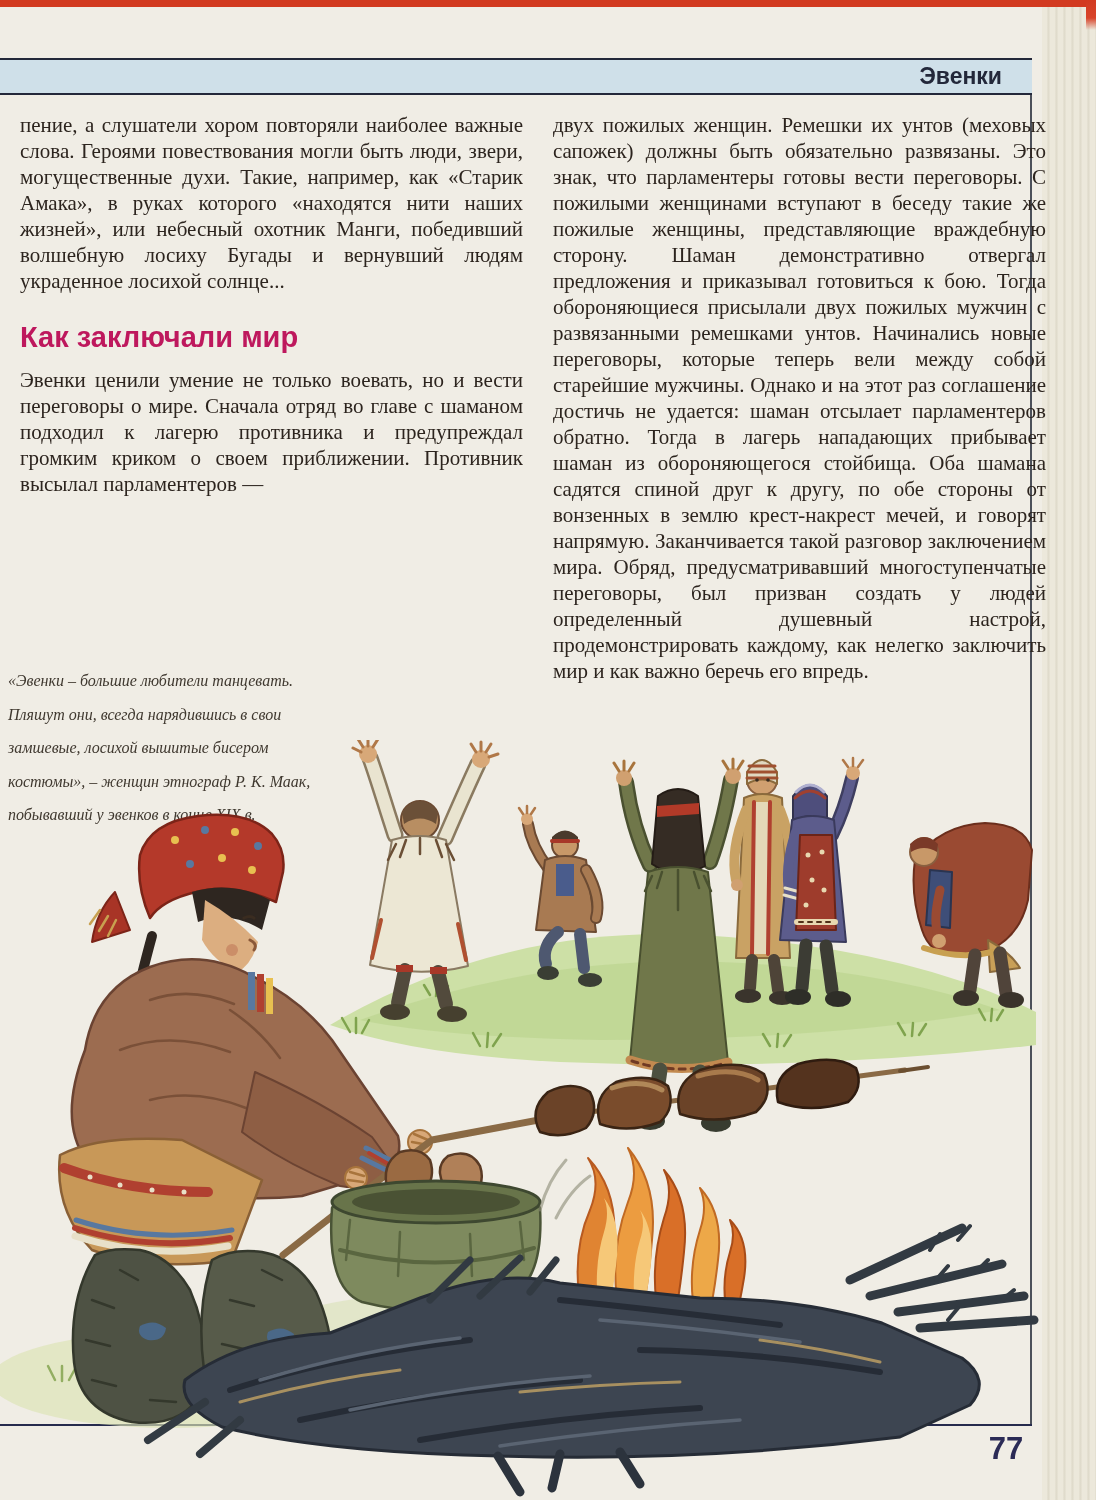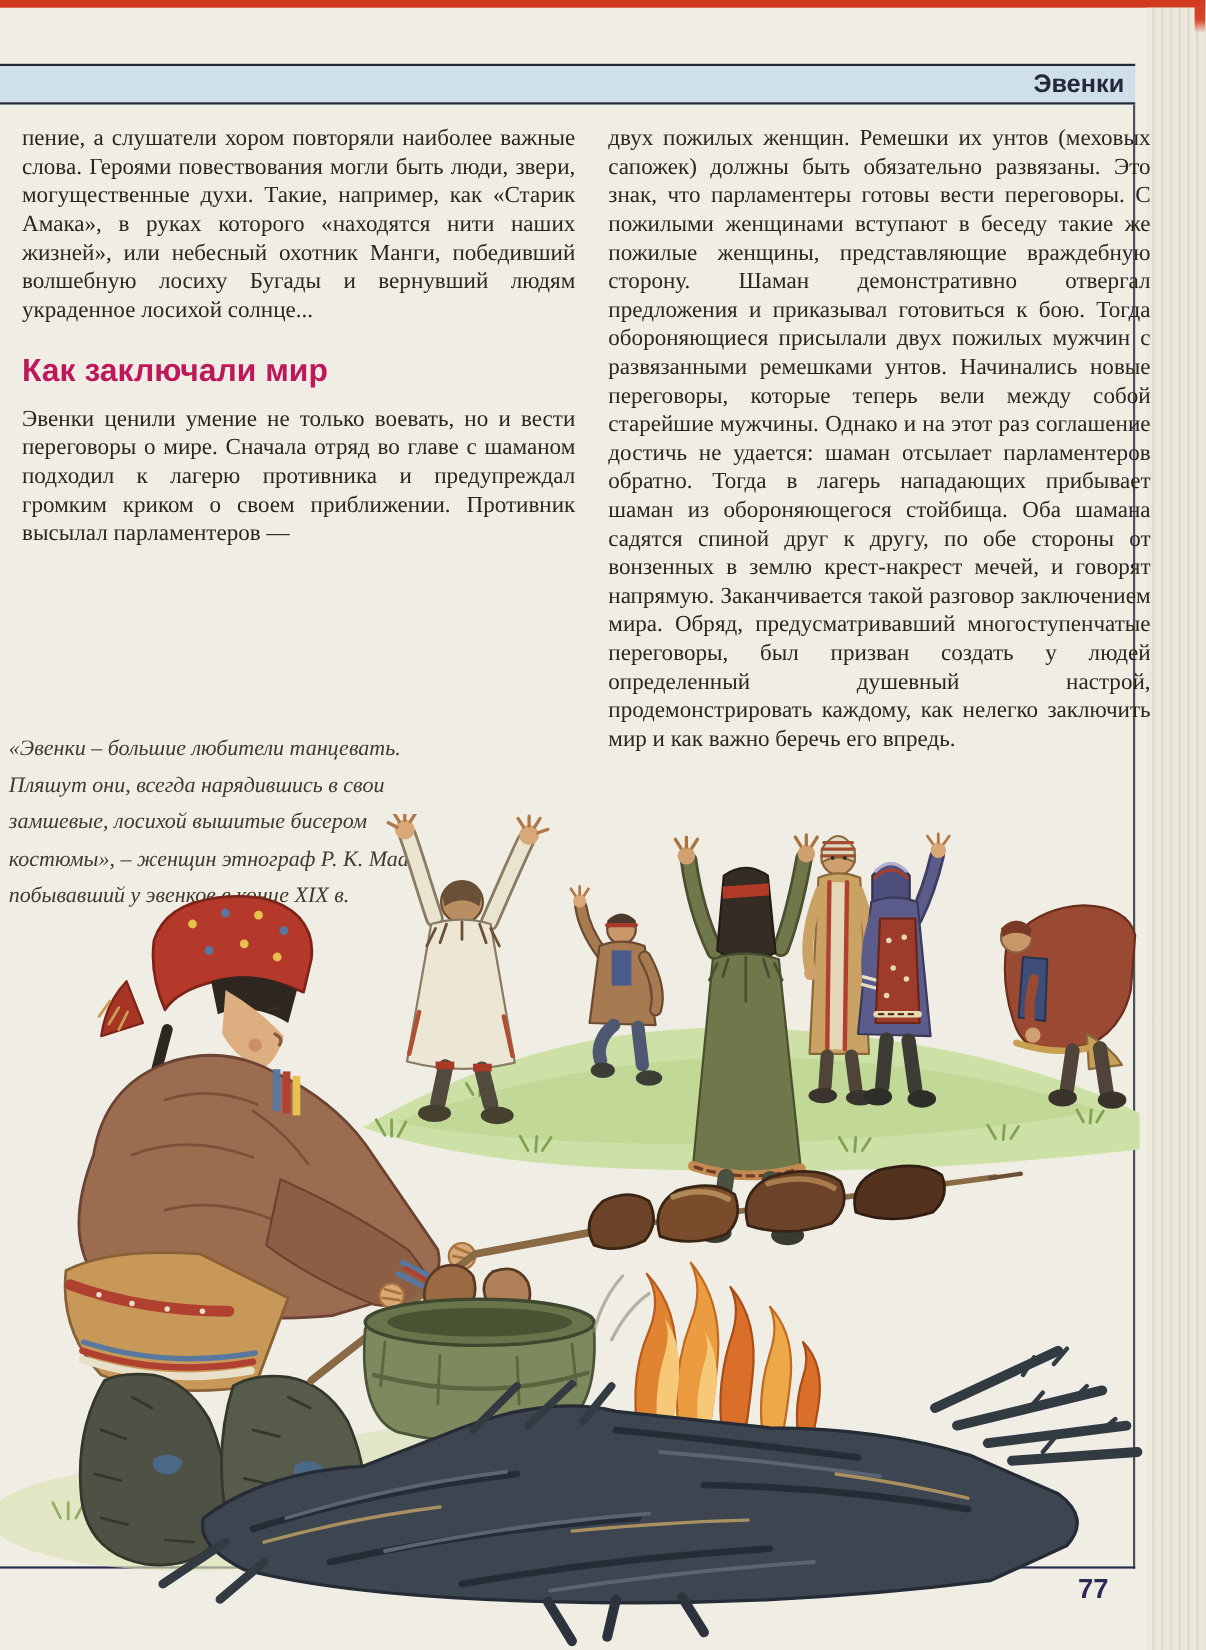--- a/index.html
+++ b/index.html
@@ -4,34 +4,34 @@
 <style>
   html,body{margin:0;padding:0;background:#e6e2d6;}
   .page{position:relative;width:1096px;height:1500px;background:#f0ede5;overflow:hidden;
         font-family:"Liberation Serif",serif;}
   .top-red{position:absolute;left:0;top:0;width:1096px;height:7px;background:#d23a20;}
   .edge-red{position:absolute;right:0;top:0;width:10px;height:30px;background:linear-gradient(180deg,#d23a20,#d8432a 60%,rgba(210,60,32,0));}
   .page-edge{position:absolute;left:1042px;top:7px;width:54px;height:1493px;
      background:repeating-linear-gradient(90deg,#ece8db 0px,#ece8db 5px,#ddd8c8 6px,#e8e4d6 8px);}
   .header-bar{position:absolute;left:0;top:58px;width:1032px;height:37px;background:#cfe0e9;
      border-top:2px solid #23283a;border-bottom:2px solid #23283a;box-sizing:border-box;
-     display:flex;align-items:center;justify-content:flex-end;padding-right:10px;}
+     display:flex;align-items:center;justify-content:flex-end;padding-right:30px;}
   .header-bar .tab{font-family:"Liberation Sans",sans-serif;font-weight:bold;font-size:23px;color:#23283a;}
   .vrule{position:absolute;left:1030px;top:95px;width:2px;height:1331px;background:#4c505a;}
   .hrule{position:absolute;left:0;top:1424px;width:1032px;height:2px;background:#262b4d;}
   .col{position:absolute;top:112px;font-size:21px;line-height:26px;color:#2c241e;text-align:justify;}
   .col-left{left:20px;width:503px;}
   .col-right{left:553px;width:493px;}
   .para{margin:0;}
   .section-heading{font-family:"Liberation Sans",sans-serif;font-weight:bold;font-size:29px;
      color:#be185d;margin:27px 0 14px 0;text-align:left;line-height:32px;}
-  .caption{position:absolute;left:8px;top:664px;width:380px;font-style:italic;font-size:20px;
+  .caption{position:absolute;left:8px;top:664px;width:380px;font-style:italic;font-size:16px;
      line-height:33.5px;color:#3f382f;text-align:left;}
-  .pagenum{position:absolute;left:980px;top:1431px;width:52px;text-align:left;
-     font-family:"Liberation Sans",sans-serif;font-weight:bold;font-size:25px;color:#2b2b56;}
+  .pagenum{position:absolute;left:980px;top:1431px;width:52px;text-align:center;
+     font-family:"Liberation Sans",sans-serif;font-weight:bold;font-size:31px;color:#2b2b56;}
   .illo{position:absolute;left:0;top:740px;width:1040px;height:760px;}
   svg path, svg line{stroke-linecap:round;stroke-linejoin:round;}
 </style>
 </head>
 <body>
 
 <div class="page">
 
   <div class="top-red"></div>
   <div class="page-edge"></div>

